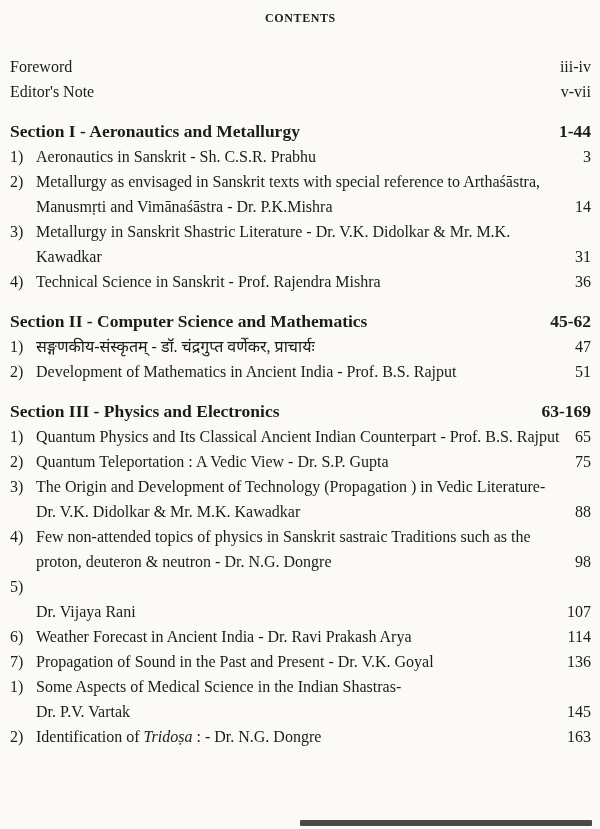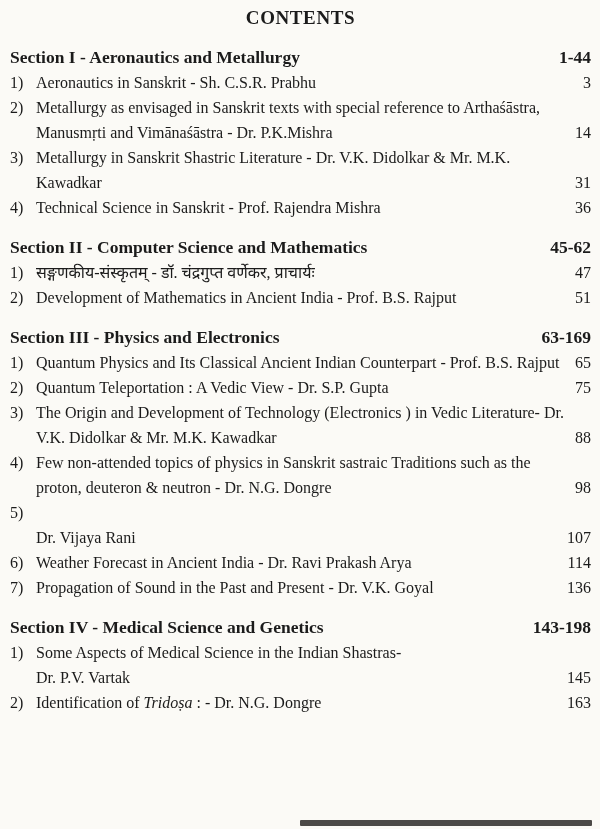--- a/index.html
+++ b/index.html
@@ -11,21 +11,21 @@
   }
   .sheet {
     position: relative;
     width: 600px; height: 829px;
     background: var(--paper, #fbfaf6);
     color: var(--ink, #1b1b1b);
     padding: 6px 9px 0 10px;
     overflow: hidden;
   }
   .title {
-    font-size: 19px;
+    font-size: 12px;
     font-weight: 700;
     text-align: center;
     letter-spacing: 0.6px;
     line-height: 24px;
   }
   .front { margin-top: 24px; }
   .frow {
     display: flex;
     justify-content: space-between;
     font-size: 16px;
@@ -61,20 +61,30 @@
     border-radius: 1px;
   }
 </style>
 </head>
 <body>
 
 <div class="sheet">
 
   <div class="title">CONTENTS</div>
 
+  <div class="front">
+    <div class="frow">
+      <span>Foreword</span>
+      <span>iii-iv</span>
+    </div>
+    <div class="frow">
+      <span>Editor's Note</span>
+      <span>v-vii</span>
+    </div>
+  </div>
 
   <section>
     <div class="heading">
       <span>Section I - Aeronautics and Metallurgy</span>
       <span>1-44</span>
     </div>
     <div class="item">
       <span class="num">1)</span>
       <span class="txt"><span>Aeronautics in Sanskrit - </span><b>Sh. C.S.R. Prabhu</b></span>
       <span class="pg">3</span>
@@ -123,21 +133,21 @@
       <span class="txt"><span>Quantum Physics and Its Classical Ancient Indian Counterpart - </span><b>Prof. B.S. Rajput</b></span>
       <span class="pg">65</span>
     </div>
     <div class="item">
       <span class="num">2)</span>
       <span class="txt"><span>Quantum Teleportation : A Vedic View - </span><b>Dr. S.P. Gupta</b></span>
       <span class="pg">75</span>
     </div>
     <div class="item">
       <span class="num">3)</span>
-      <span class="txt"><span>The Origin and Development of Technology (Electronics ) in Vedic Literature- </span><b>Dr. V.K. Didolkar &amp; Mr. M.K. Kawadkar</b></span>
+      <span class="txt"><span>The Origin and Development of Technology (Propagation ) in Vedic Literature- </span><b>Dr. V.K. Didolkar &amp; Mr. M.K. Kawadkar</b></span>
       <span class="pg">88</span>
     </div>
     <div class="item">
       <span class="num">4)</span>
       <span class="txt"><span>Few non-attended topics of physics in Sanskrit sastraic Traditions such as the proton, deuteron &amp; neutron - </span><b>Dr. N.G. Dongre</b></span>
       <span class="pg">98</span>
     </div>
     <div class="item">
       <span class="num">5)</span>
       <span class="txt"><br><b>Dr. Vijaya Rani</b></span>
@@ -149,24 +159,20 @@
       <span class="pg">114</span>
     </div>
     <div class="item">
       <span class="num">7)</span>
       <span class="txt"><span>Propagation of Sound in the Past and Present - </span><b>Dr. V.K. Goyal</b></span>
       <span class="pg">136</span>
     </div>
   </section>
 
   <section>
-    <div class="heading">
-      <span>Section IV - Medical Science and Genetics</span>
-      <span>143-198</span>
-    </div>
     <div class="item">
       <span class="num">1)</span>
       <span class="txt"><span>Some Aspects of Medical Science in the Indian Shastras-</span><br><b>Dr. P.V. Vartak</b></span>
       <span class="pg">145</span>
     </div>
     <div class="item">
       <span class="num">2)</span>
       <span class="txt"><span>Identification of </span><i>Tridoṣa</i><span> : - </span><b>Dr. N.G. Dongre</b></span>
       <span class="pg">163</span>
     </div>

